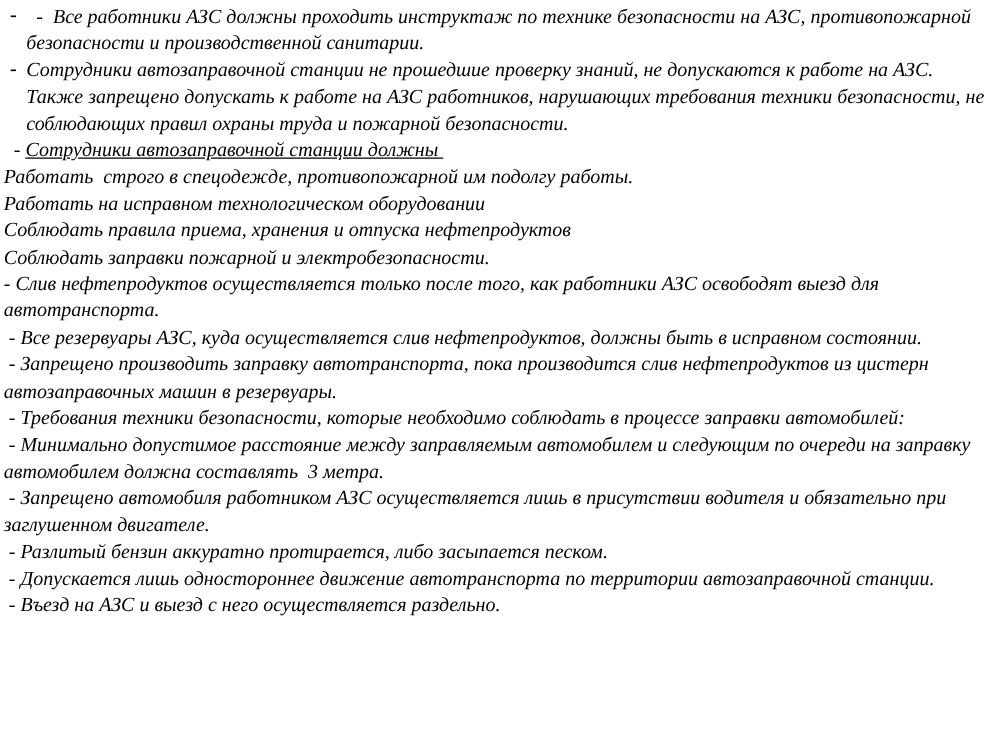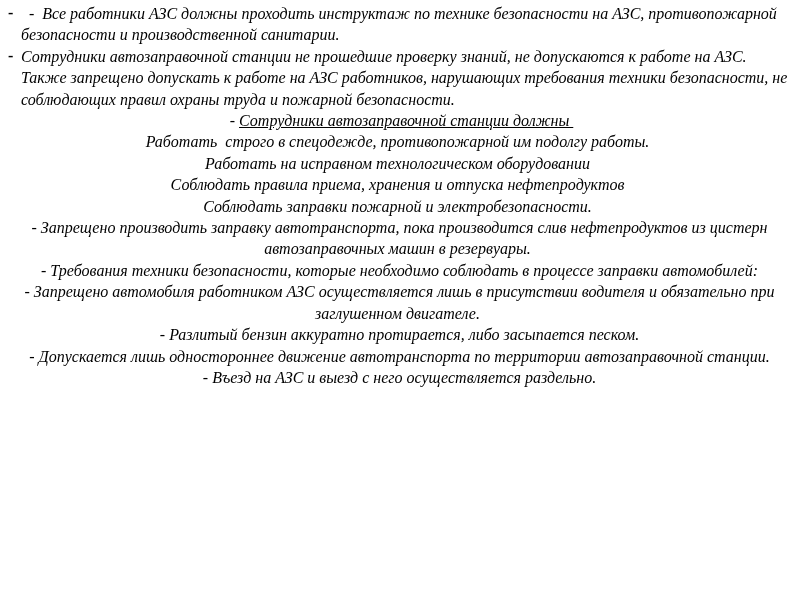--- a/index.html
+++ b/index.html
@@ -21,21 +21,20 @@
     box-sizing: border-box;
     width: 800px;
     height: 600px;
   }
   .para, .li-text, .prefix, .u {
     white-space: pre-wrap;
     font-style: italic;
   }
   p.para {
     margin: 0;
-    text-align: center;
   }
   .li {
     position: relative;
     padding-left: 18px;
   }
   .li .marker {
     position: absolute;
     left: 5px;
     top: -1px;
     font-weight: 700;
@@ -58,20 +57,23 @@
     <span class="marker">-</span>
     <span class="li-text">Сотрудники автозаправочной станции не прошедшие проверку знаний, не допускаются к работе на АЗС. Также запрещено допускать к работе на АЗС работников, нарушающих требования техники безопасности, не соблюдающих правил охраны труда и пожарной безопасности.</span>
   </div>
 
   <p class="para"><span class="prefix">  - </span><span class="u">Сотрудники автозаправочной станции должны </span></p>
 
   <p class="para">Работать  строго в спецодежде, противопожарной им подолгу работы.</p>
   <p class="para">Работать на исправном технологическом оборудовании</p>
   <p class="para">Соблюдать правила приема, хранения и отпуска нефтепродуктов</p>
   <p class="para">Соблюдать заправки пожарной и электробезопасности.</p>
+  <p class="para">- Слив нефтепродуктов осуществляется только после того, как работники АЗС освободят выезд для автотранспорта.</p>
+  <p class="para"> - Все резервуары АЗС, куда осуществляется слив нефтепродуктов, должны быть в исправном состоянии.</p>
   <p class="para"> - Запрещено производить заправку автотранспорта, пока производится слив нефтепродуктов из цистерн автозаправочных машин в резервуары.</p>
   <p class="para"> - Требования техники безопасности, которые необходимо соблюдать в процессе заправки автомобилей:</p>
+  <p class="para"> - Минимально допустимое расстояние между заправляемым автомобилем и следующим по очереди на заправку автомобилем должна составлять  3 метра.</p>
   <p class="para"> - Запрещено автомобиля работником АЗС осуществляется лишь в присутствии водителя и обязательно при заглушенном двигателе.</p>
   <p class="para"> - Разлитый бензин аккуратно протирается, либо засыпается песком.</p>
   <p class="para"> - Допускается лишь одностороннее движение автотранспорта по территории автозаправочной станции.</p>
   <p class="para"> - Въезд на АЗС и выезд с него осуществляется раздельно.</p>
 
 </div>
 
 </body></html>

